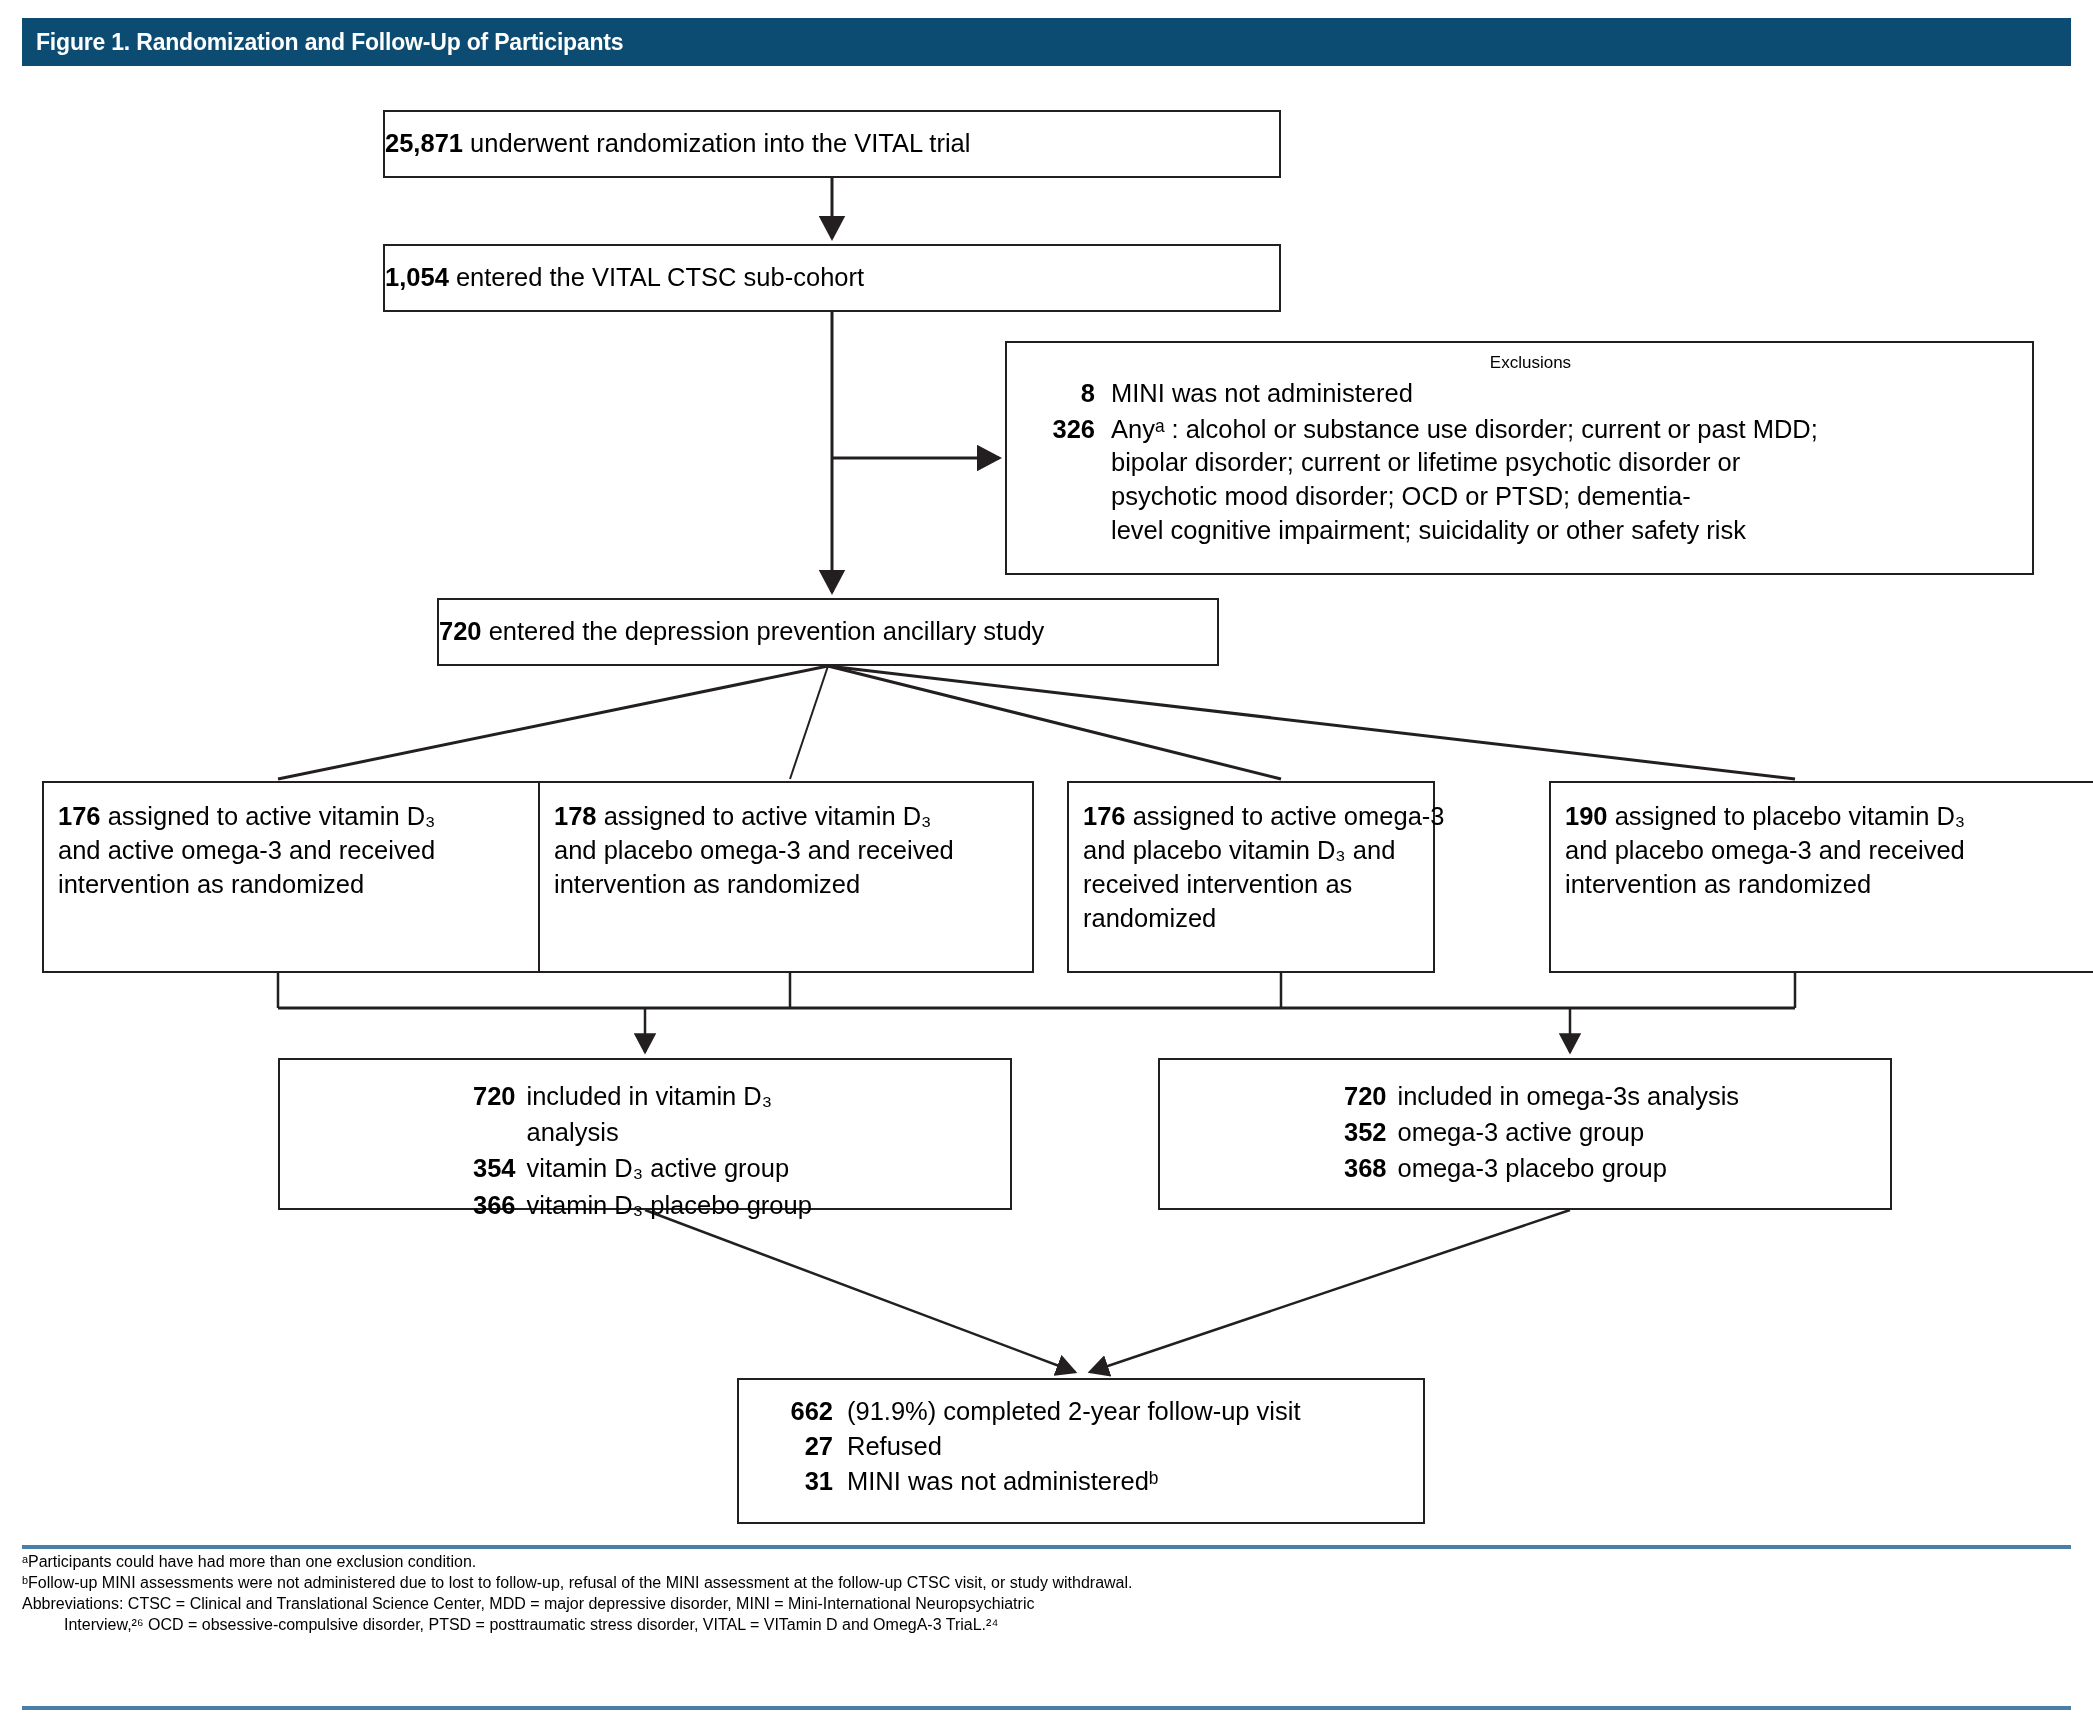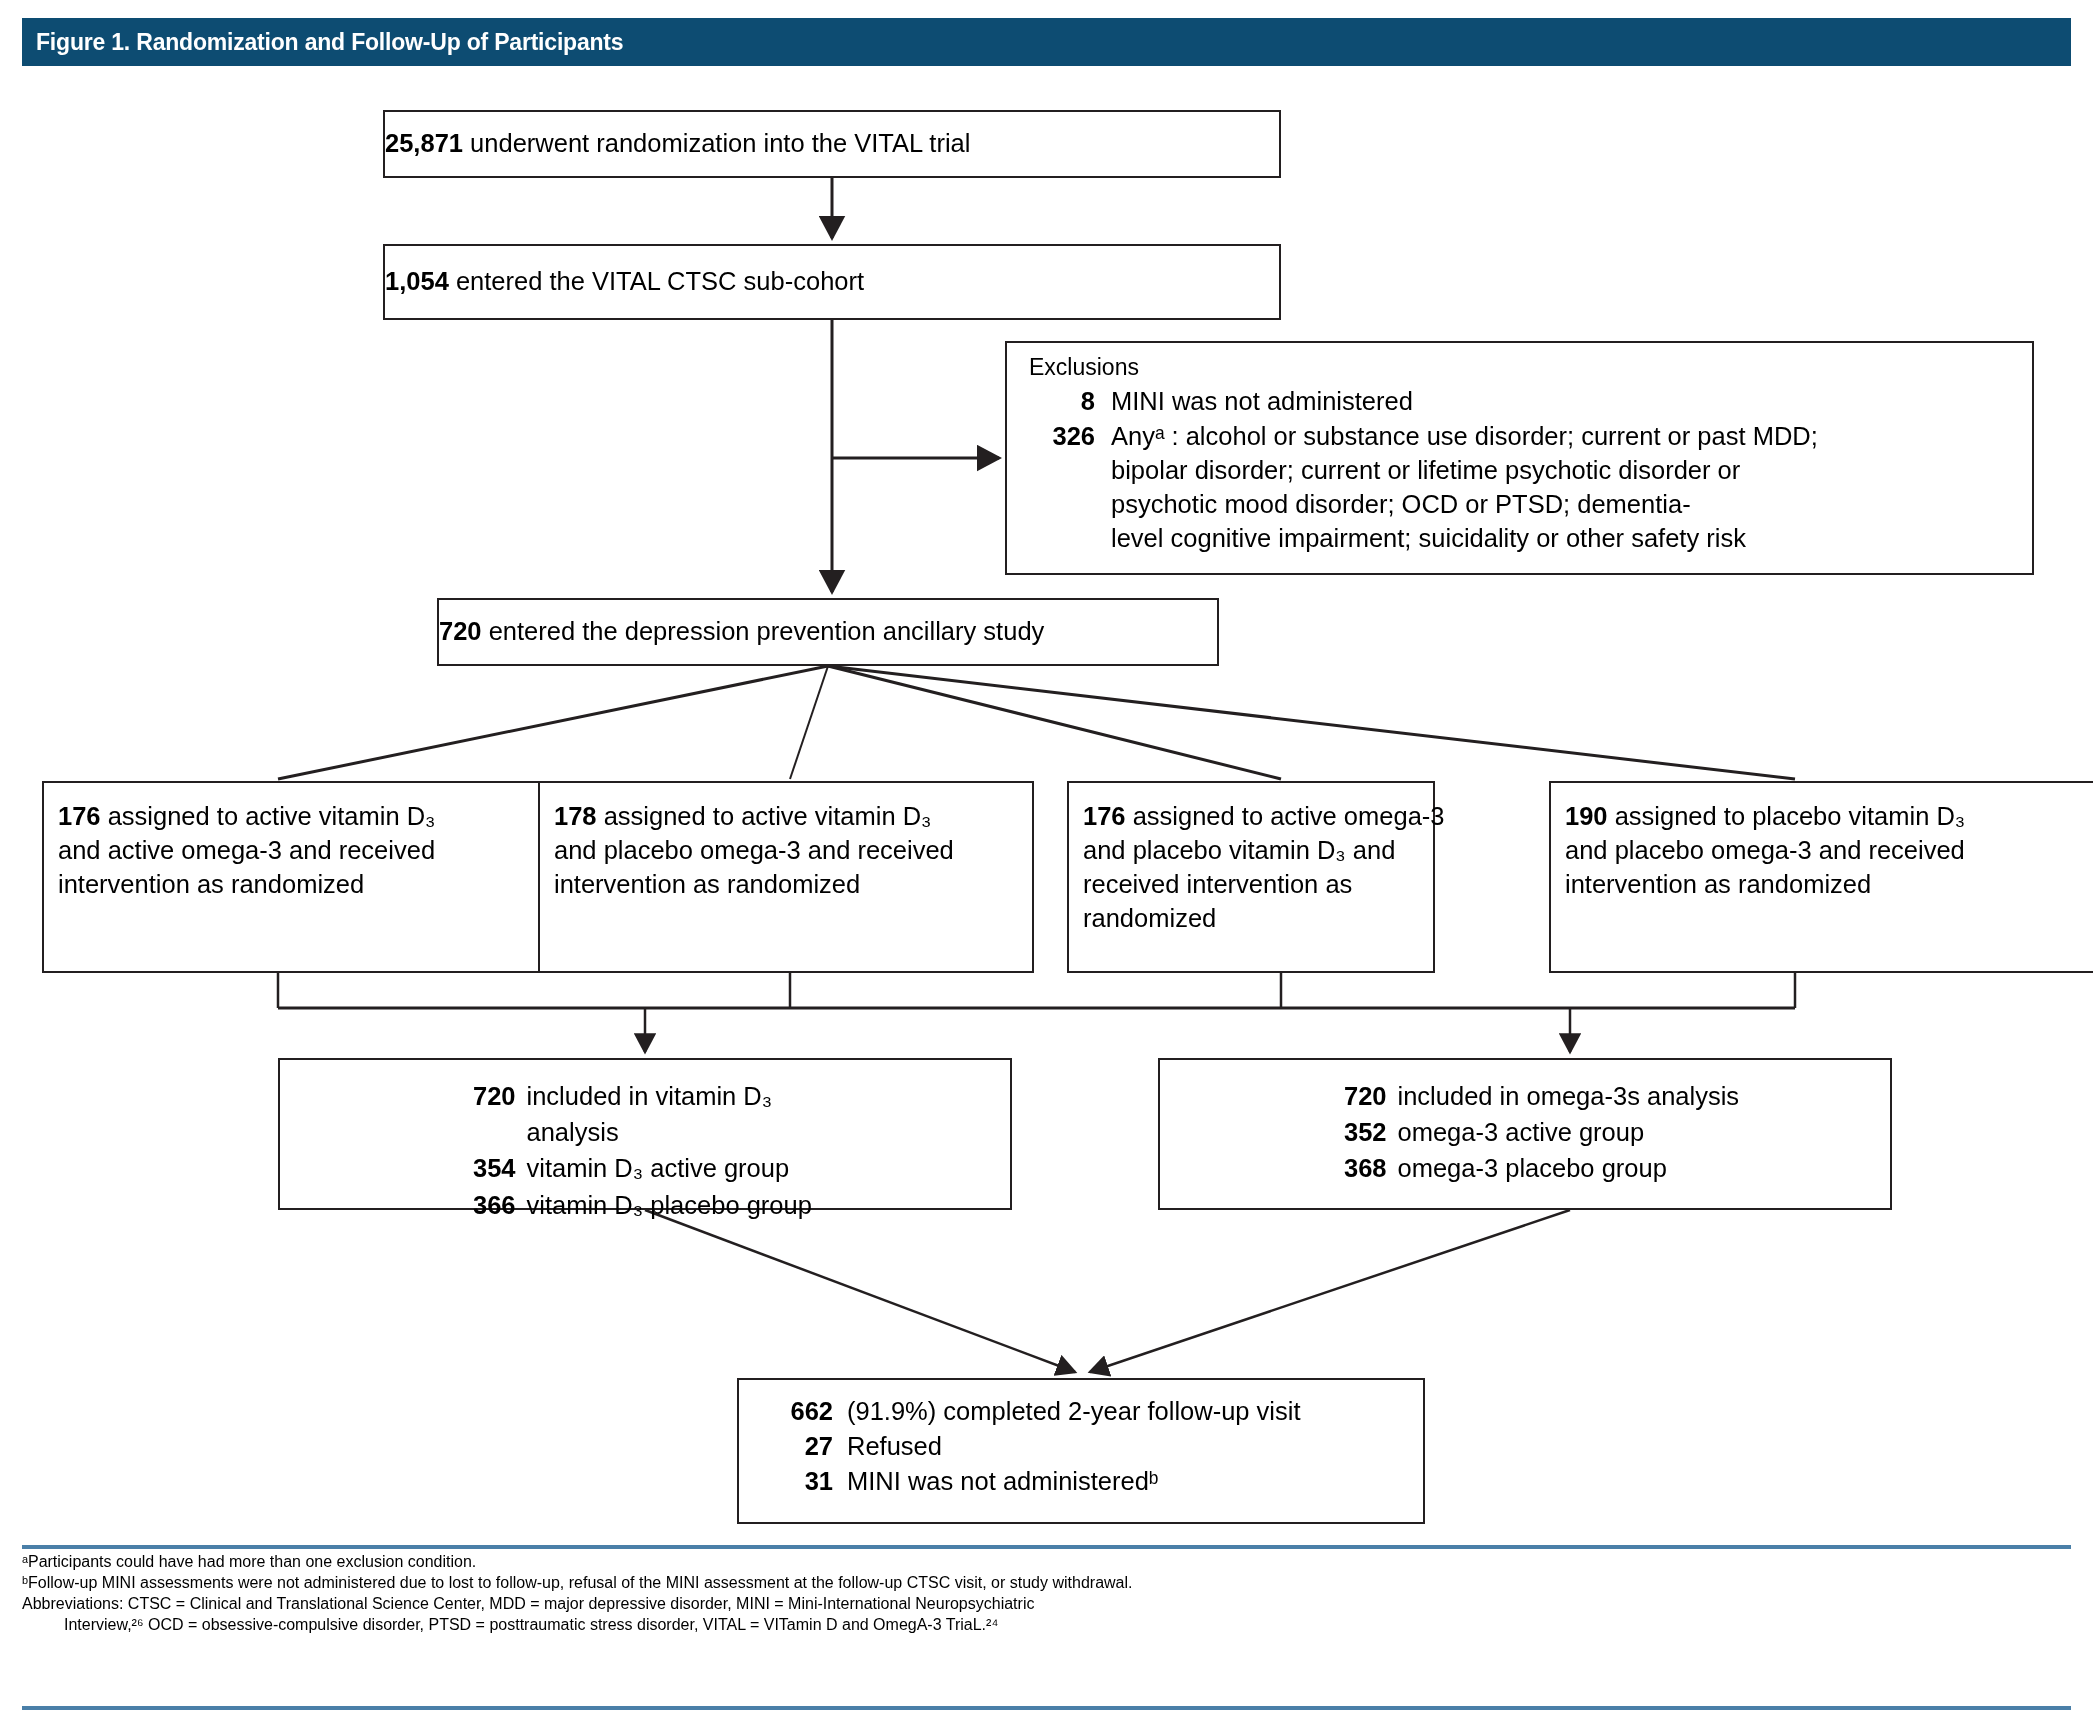--- a/index.html
+++ b/index.html
@@ -33,25 +33,25 @@
     font-size:25.5px;
     line-height:1.33;
   }
   .box .line{white-space:nowrap;}
   .b{font-weight:bold;}
 
   .ctr{display:flex;align-items:center;justify-content:flex-start;}
 
   
   #box-randomized{left:383px;top:110px;width:898px;height:68px;}
-  #box-subcohort{left:383px;top:244px;width:898px;height:76px;}
+  #box-subcohort{left:383px;top:244px;width:898px;height:68px;}
 
   
   #box-exclusions{left:1005px;top:341px;width:1029px;height:234px;padding:9px 0 0 22px;}
-  #box-exclusions .excl-title{font-size:23px;line-height:1.33;}
+  #box-exclusions .excl-title{font-size:17px;line-height:1.33;text-align:center;}
   .excl-row{display:flex;align-items:flex-start;margin-top:2px;}
   .excl-num{width:66px;text-align:right;font-weight:bold;flex:none;}
   .excl-txt{padding-left:16px;}
 
   
   #box-ancillary{left:437px;top:598px;width:782px;height:68px;}
 
   
   .arm{top:781px;height:192px;padding:16px 14px 0 14px;font-size:25.5px;line-height:1.34;}
   #arm-1{left:42px;width:532px;}

